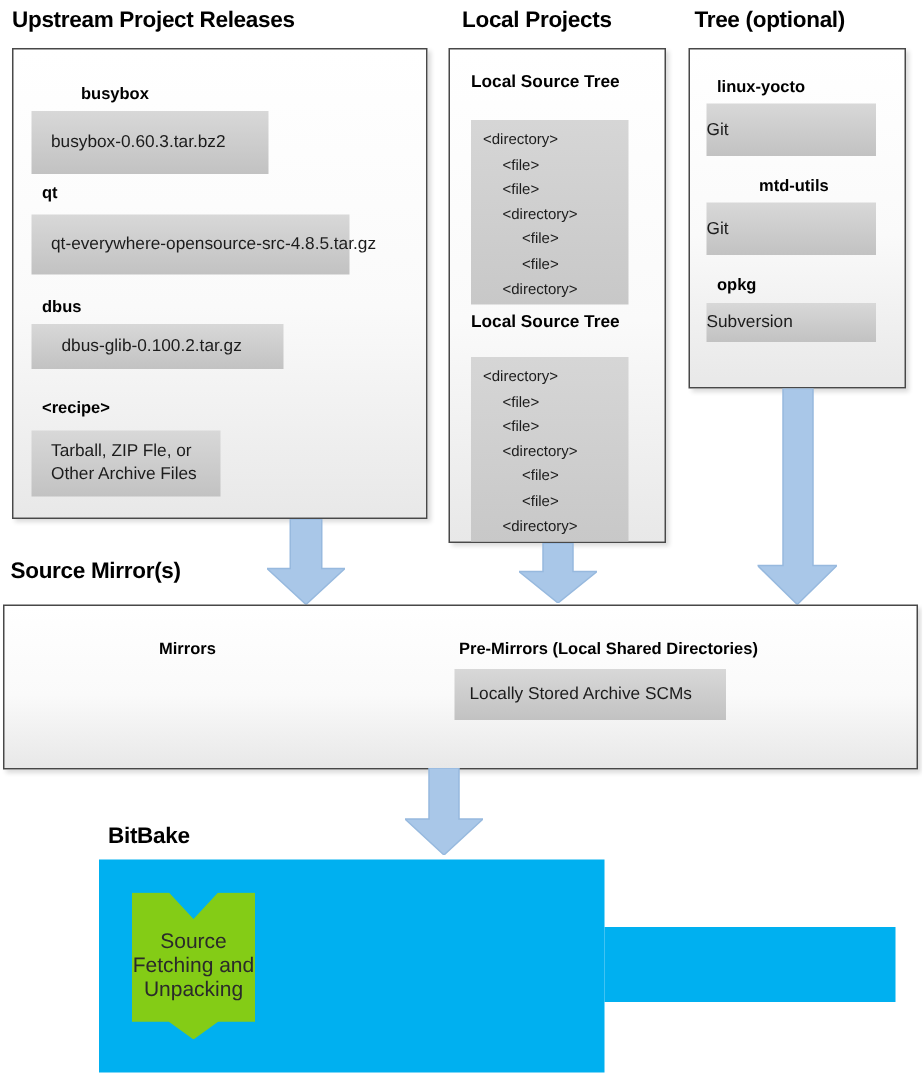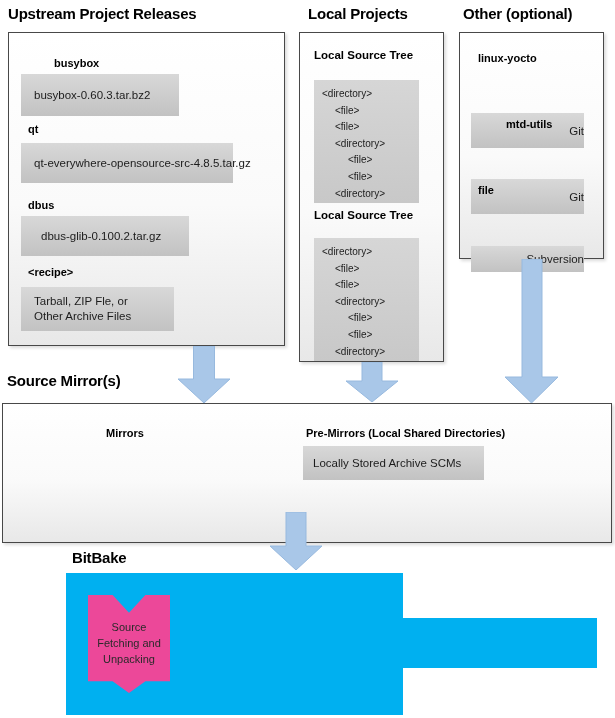--- a/index.html
+++ b/index.html
@@ -11,57 +11,57 @@
   .canvas{position:relative;width:615px;height:718px;background:#fff;overflow:hidden;}
   .h1{position:absolute;font-size:15px;font-weight:bold;color:#000;letter-spacing:-0.2px;white-space:nowrap;}
   .outerbox{position:absolute;border:1.5px solid #484848;
     background:linear-gradient(180deg,#ffffff 0%,#fafafa 55%,#e8e8e8 100%);
     box-shadow:2px 2px 3px rgba(0,0,0,0.14);}
   .lbl{position:absolute;font-size:11px;font-weight:bold;color:#000;white-space:nowrap;}
   .gbox{position:absolute;background:linear-gradient(180deg,#d8d8d8,#c2c2c2);
     font-size:11.5px;color:#1c1c1c;display:flex;align-items:center;white-space:nowrap;}
   .gbox.pad{padding-left:13px;}
   .gbox.pad10{padding-left:10px;}
-  .gbox.center{justify-content:flex-end;margin-top:44px;}
+  .gbox.center{justify-content:flex-start;}
   .twolines div{line-height:15px;}
   .treebox{position:absolute;background:linear-gradient(180deg,#d6d6d6,#c8c8c8);
     font-size:10px;color:#1c1c1c;padding-top:6px;margin-top:12px;}
   .treeline{line-height:16.6px;white-space:pre;}
   .ind0{padding-left:8px;}
   .ind1{padding-left:21px;}
   .ind2{padding-left:34px;}
   .arrow{position:absolute;display:block;}
   .arrow polygon{fill:var(--arrow-blue);stroke:#97b9de;stroke-width:1;}
   .bluerect{position:absolute;background:var(--bitbake-blue);}
-  .ribbon{position:absolute;background:#ec4899;text-align:center;
-    font-size:11px;color:#2a2a2a;padding-top:24px;
+  .ribbon{position:absolute;background:#84cc16;text-align:center;
+    font-size:14px;color:#2a2a2a;padding-top:24px;
     clip-path:polygon(0% 0%,30% 0%,50% 18%,70% 0%,100% 0%,100% 88%,70% 88%,50% 100%,30% 88%,0% 88%);}
   .ribbon div{line-height:16px;}
 </style>
 </head>
 <body>
 
 <div class="canvas">
 
   <div class="h1" style="left:8px;top:5px;">Upstream Project Releases</div>
   <div class="outerbox" style="left:8px;top:32px;width:277px;height:314px;">
     <div class="lbl" style="left:19px;top:24px;margin-left:26px;">busybox</div>
     <div class="gbox pad" style="left:12px;top:41px;width:158px;height:42px;">
       <span>busybox-0.60.3.tar.bz2</span>
     </div>
     <div class="lbl" style="left:19px;top:90px;">qt</div>
     <div class="gbox pad" style="left:12px;top:110px;width:212px;height:40px;">
       <span>qt-everywhere-opensource-src-4.8.5.tar.gz</span>
     </div>
     <div class="lbl" style="left:19px;top:166px;">dbus</div>
-    <div class="gbox pad" style="left:12px;top:183px;width:168px;height:40px;padding-left:20px;">
+    <div class="gbox pad" style="left:12px;top:183px;width:168px;height:30px;padding-left:20px;">
       <span>dbus-glib-0.100.2.tar.gz</span>
     </div>
     <div class="lbl" style="left:19px;top:233px;">&lt;recipe&gt;</div>
-    <div class="gbox pad twolines" style="left:12px;top:254px;width:153px;height:44px;">
+    <div class="gbox pad twolines" style="left:12px;top:254px;width:126px;height:44px;">
       <div>
         <div>Tarball, ZIP Fle, or</div>
         <div>Other Archive Files</div>
       </div>
     </div>
   </div>
 
   <div class="h1" style="left:308px;top:5px;">Local Projects</div>
   <div class="outerbox" style="left:299px;top:32px;width:145px;height:330px;">
     <div class="lbl" style="left:14px;top:16px;font-size:11.5px;">Local Source Tree</div>
@@ -79,48 +79,48 @@
       <div class="treeline ind0">&lt;directory&gt;</div>
       <div class="treeline ind1">&lt;file&gt;</div>
       <div class="treeline ind1">&lt;file&gt;</div>
       <div class="treeline ind1">&lt;directory&gt;</div>
       <div class="treeline ind2">&lt;file&gt;</div>
       <div class="treeline ind2">&lt;file&gt;</div>
       <div class="treeline ind1">&lt;directory&gt;</div>
     </div>
   </div>
 
-  <div class="h1" style="left:463px;top:5px;">Other (optional)</div>
+  <div class="h1" style="left:463px;top:5px;">Tree (optional)</div>
   <div class="outerbox" style="left:459px;top:32px;width:145px;height:227px;">
     <div class="lbl" style="left:18px;top:19px;">linux-yocto</div>
     <div class="gbox center" style="left:11px;top:36px;width:113px;height:35px;">
       <span>Git</span>
     </div>
     <div class="lbl" style="left:18px;top:85px;margin-left:28px;">mtd-utils</div>
     <div class="gbox center" style="left:11px;top:102px;width:113px;height:35px;">
       <span>Git</span>
     </div>
-    <div class="lbl" style="left:18px;top:151px;">file</div>
+    <div class="lbl" style="left:18px;top:151px;">opkg</div>
     <div class="gbox center" style="left:11px;top:169px;width:113px;height:26px;">
       <span>Subversion</span>
     </div>
   </div>
 
   <svg class="arrow" style="left:178px;top:346px;" width="52" height="57" viewBox="0 0 52 57">
     <polygon points="15.5,0 36.5,0 36.5,33 52,33 26,57 0,33 15.5,33"></polygon>
   </svg>
   <svg class="arrow" style="left:346px;top:362px;" width="52" height="40" viewBox="0 0 52 40">
     <polygon points="16,0 36,0 36,19 52,19 26,40 0,19 16,19"></polygon>
   </svg>
   <svg class="arrow" style="left:505px;top:259px;" width="53" height="144" viewBox="0 0 53 144">
     <polygon points="17,0 37,0 37,118 53,118 26.5,144 0,118 17,118"></polygon>
   </svg>
 
   <div class="h1" style="left:7px;top:372px;">Source Mirror(s)</div>
-  <div class="outerbox" style="left:2px;top:403px;width:610px;height:140px;">
+  <div class="outerbox" style="left:2px;top:403px;width:610px;height:110px;">
     <div class="lbl" style="left:103px;top:23px;">Mirrors</div>
     <div class="lbl" style="left:303px;top:23px;">Pre-Mirrors (Local Shared Directories)</div>
     <div class="gbox pad10" style="left:300px;top:42px;width:181px;height:34px;">
       <span>Locally Stored Archive SCMs</span>
     </div>
   </div>
 
   <svg class="arrow" style="left:270px;top:512px;" width="52" height="58" viewBox="0 0 52 58">
     <polygon points="16,0 36,0 36,34 52,34 26,58 0,34 16,34"></polygon>
   </svg>

